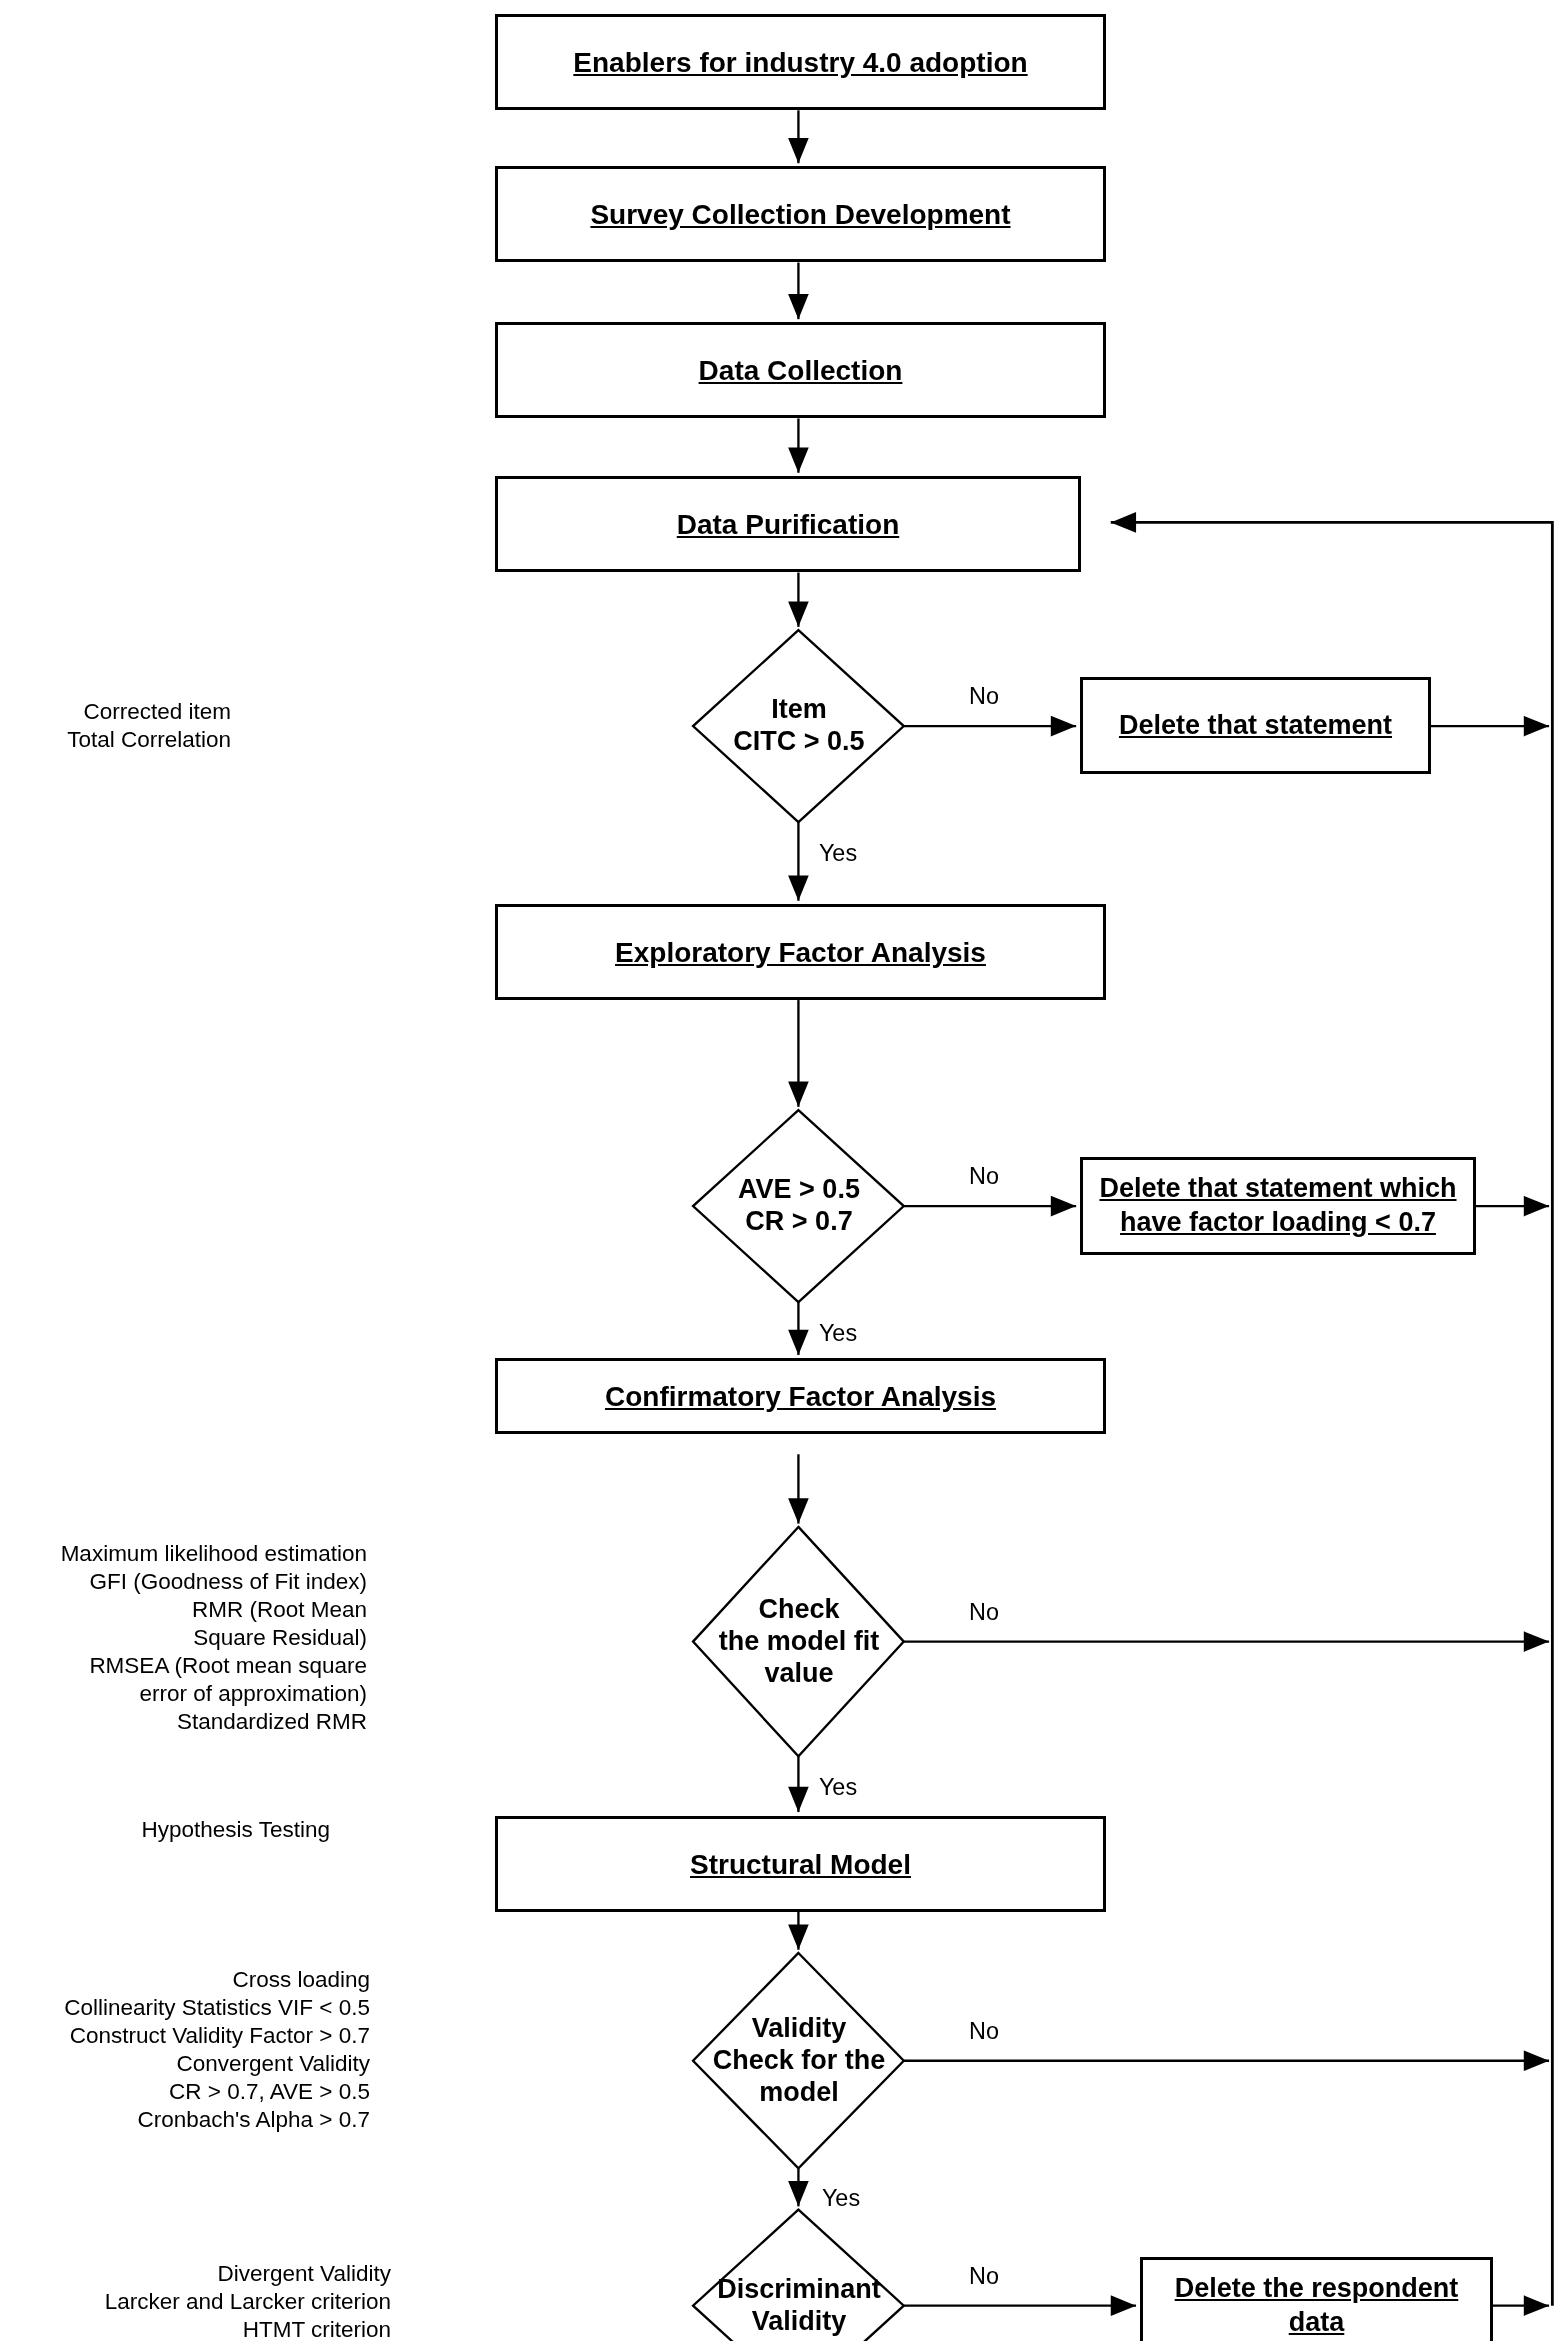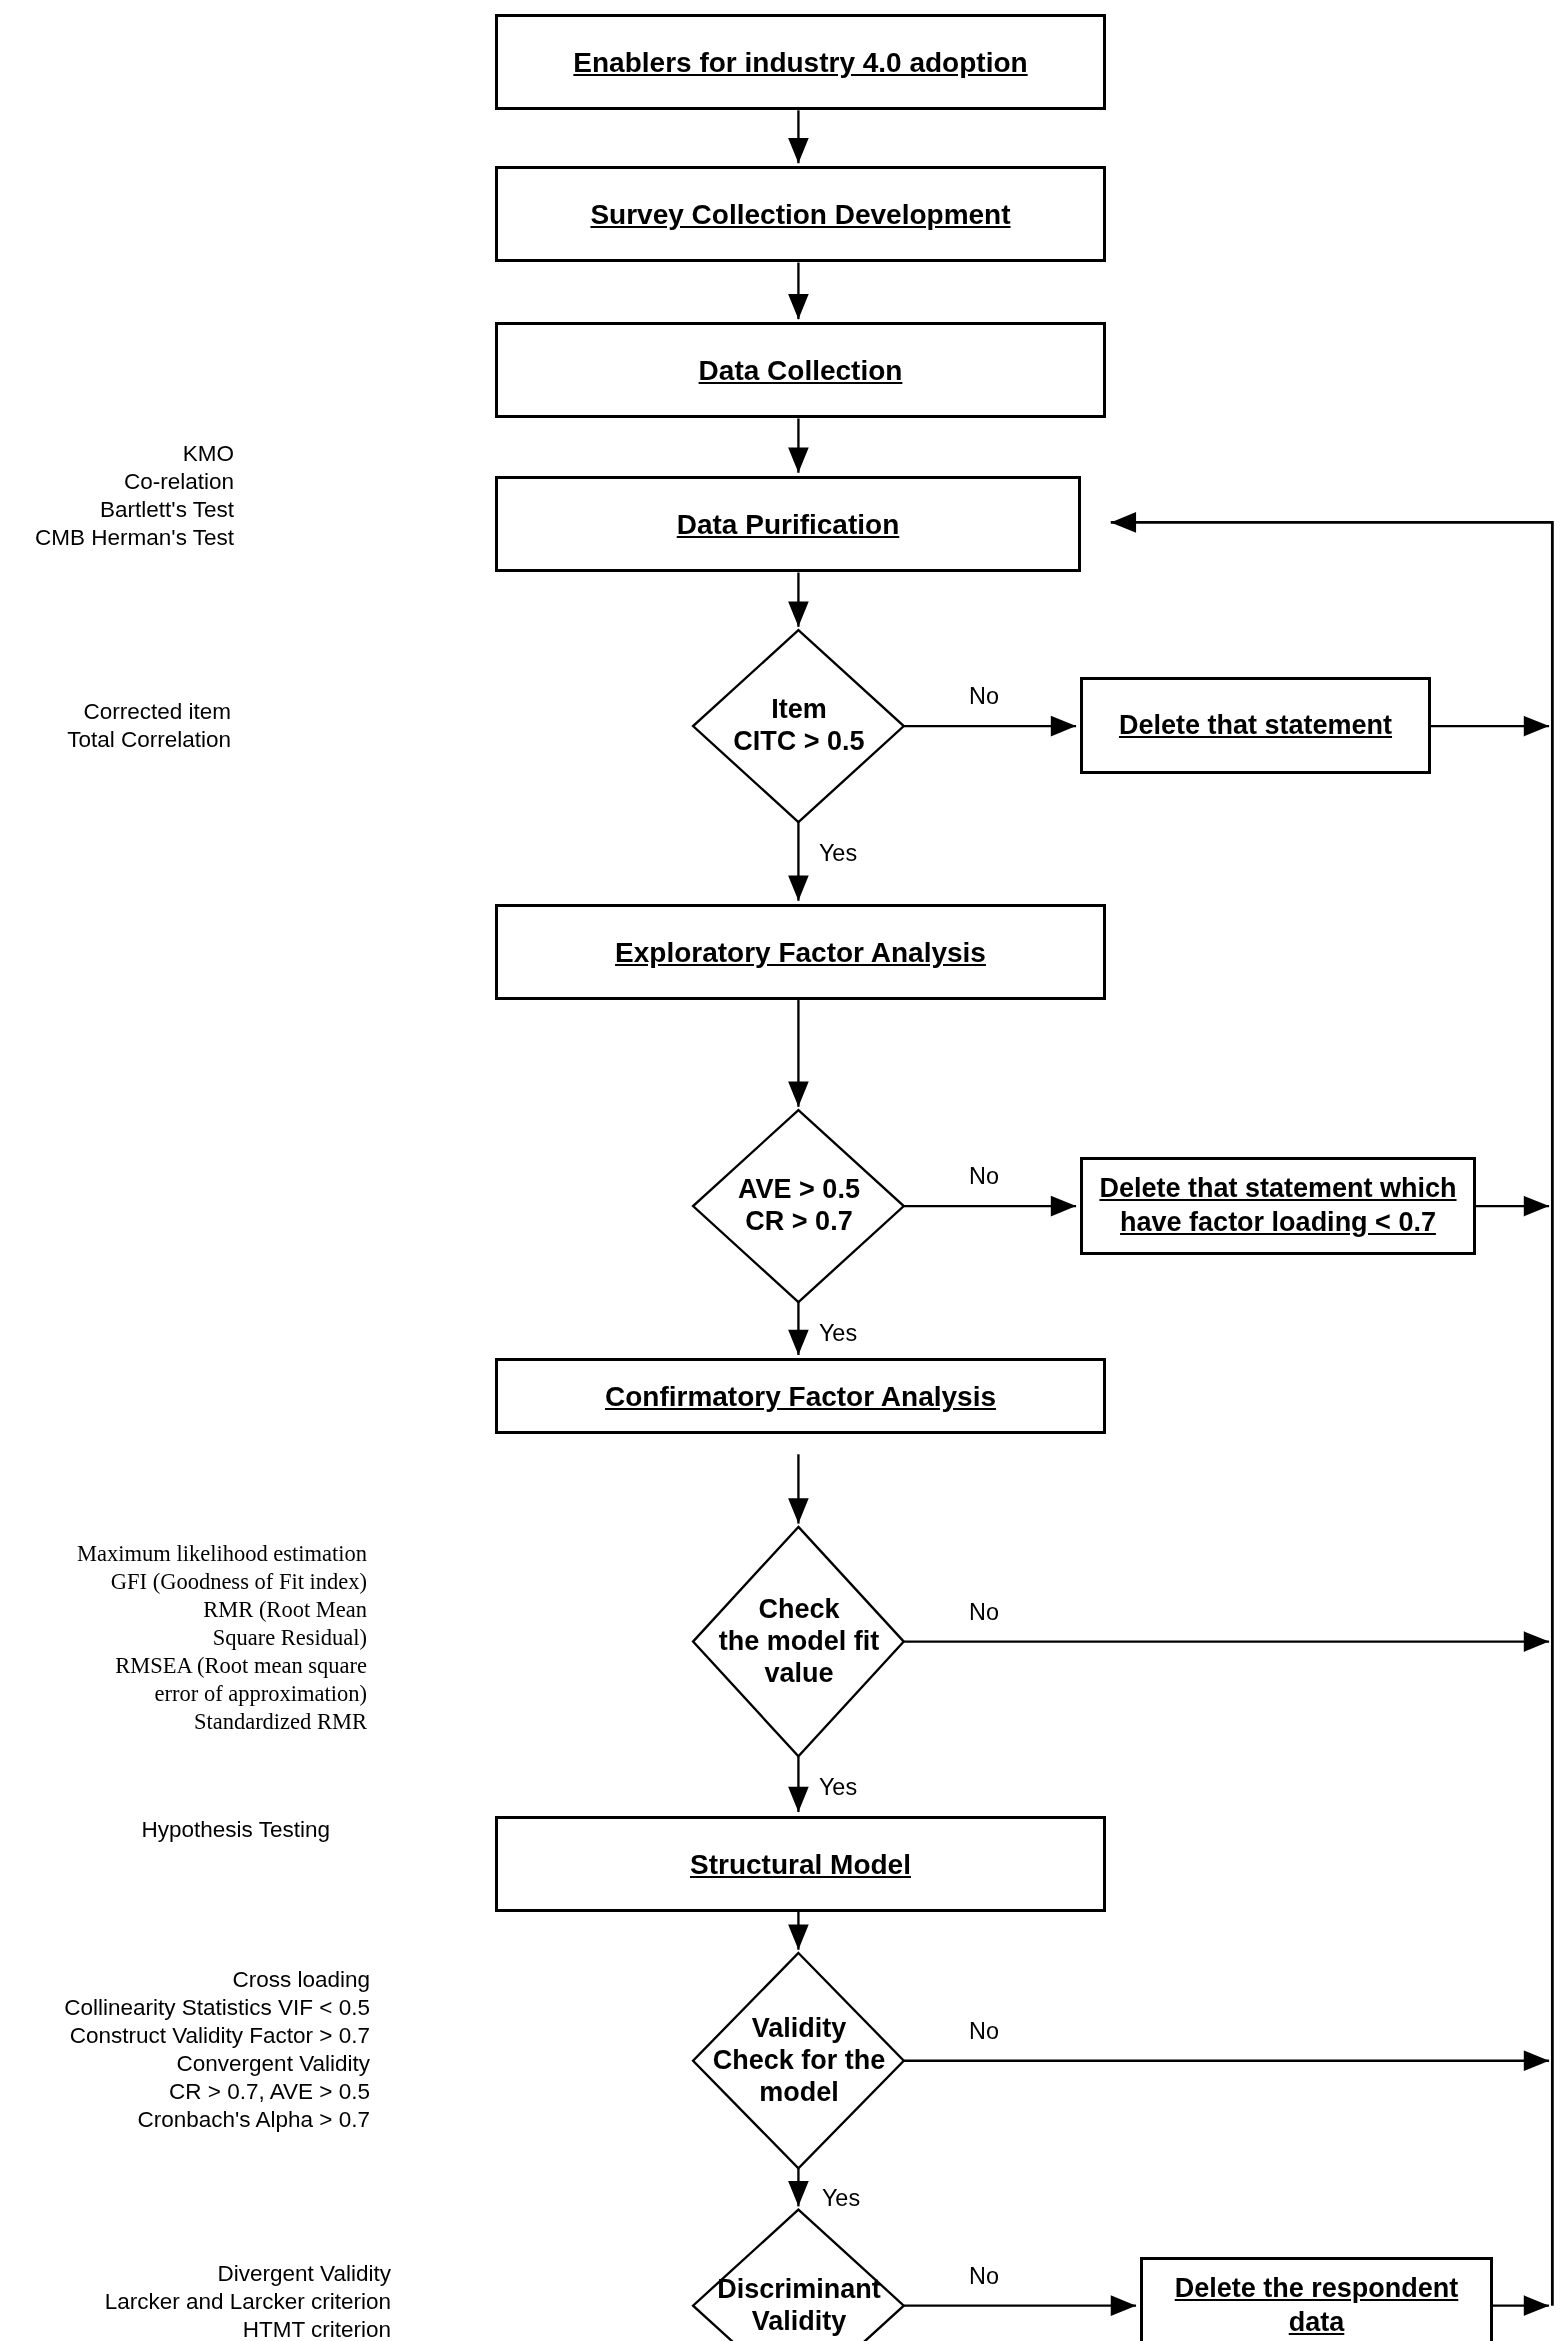--- a/index.html
+++ b/index.html
@@ -161,34 +161,28 @@
   <div class="edge-label" style="left:984px; top:697px;">No</div>
   <div class="edge-label" style="left:838px; top:854px;">Yes</div>
   <div class="edge-label" style="left:984px; top:1177px;">No</div>
   <div class="edge-label" style="left:838px; top:1334px;">Yes</div>
   <div class="edge-label" style="left:984px; top:1613px;">No</div>
   <div class="edge-label" style="left:838px; top:1788px;">Yes</div>
   <div class="edge-label" style="left:984px; top:2032px;">No</div>
   <div class="edge-label" style="left:841px; top:2199px;">Yes</div>
   <div class="edge-label" style="left:984px; top:2277px;">No</div>
 
-  <div class="side-note" style="right:1331px; top:440px;">
-    <div>KMO</div>
-    <div>Co-relation</div>
-    <div>Bartlett's Test</div>
-    <div>CMB Herman's Test</div>
-  </div>
 
   <div class="side-note" style="right:1334px; top:698px;">
     <div>Corrected item</div>
     <div>Total Correlation</div>
   </div>
 
 
-  <div class="side-note" style="right:1198px; top:1540px;font-family:Liberation Serif, serif;">
+  <div class="side-note" style="right:1198px; top:1540px;">
     <div>Maximum likelihood estimation</div>
     <div>GFI (Goodness of Fit index)</div>
     <div>RMR (Root Mean</div>
     <div>Square Residual)</div>
     <div>RMSEA (Root mean square</div>
     <div>error of approximation)</div>
     <div>Standardized RMR</div>
   </div>
 
   <div class="side-note" style="right:1235px; top:1816px;">

